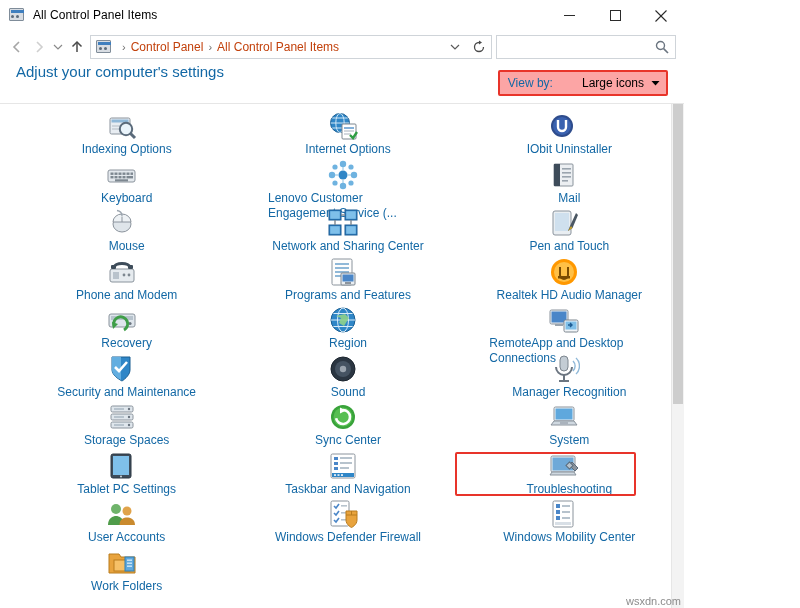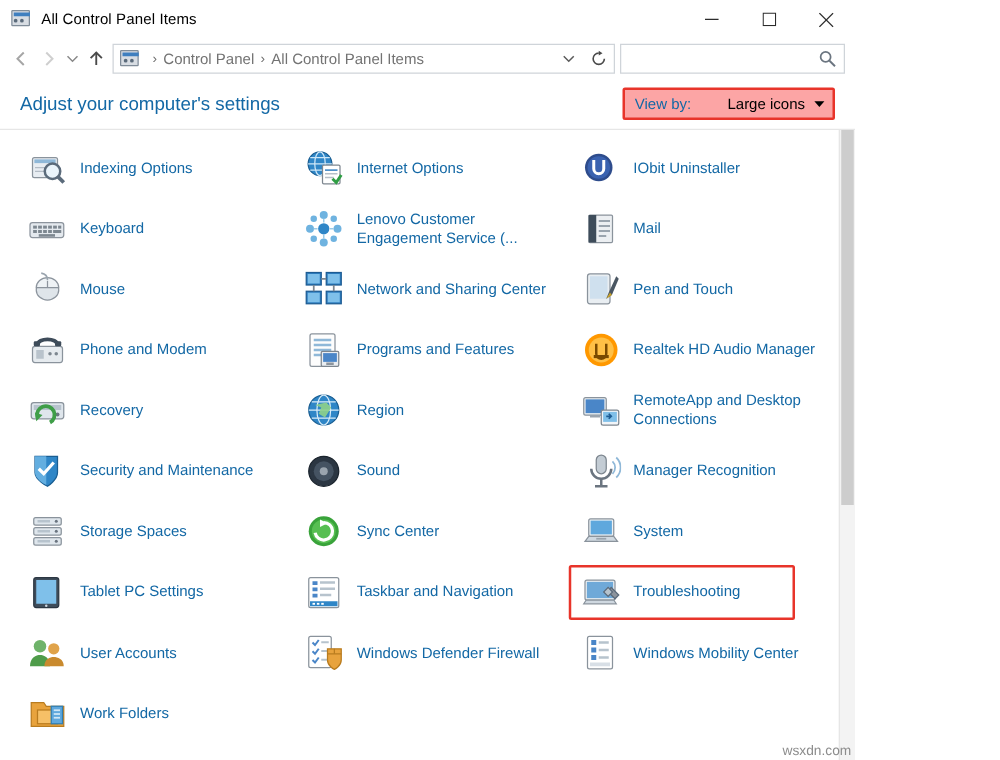--- a/index.html
+++ b/index.html
@@ -63,37 +63,37 @@
     min-width:0;
   }
   .addr-icon { width:18px; height:16px; position:relative; flex:none; margin-right:4px; }
   .addr-icon .ap {
     position:absolute; left:1px; top:1px; width:15px; height:13px;
     background:#d8dde3; border:1px solid #7f8c99; border-radius:1px;
   }
   .addr-icon .ap:after { content:""; position:absolute; left:1px; top:1px; width:13px; height:3px; background:#3f7fbf; }
   .addr-icon .ad { position:absolute; width:3px; height:3px; background:#5b6b7b; border-radius:50%; left:4px; top:8px; }
   .addr-icon .ad.d2 { left:9px; }
-  .crumb { font-size:12px; color:#737373; white-space:nowrap; }
+  .crumb { font-size:12px; color:#c2410c; white-space:nowrap; }
   .crumb-sep {
     color:#6d6d6d; font-size:11px; margin:0 5px; user-select:none;
   }
   .addr-spacer { flex:1; }
   .addr-caret, .addr-refresh {
     width:24px; height:22px; display:flex; align-items:center; justify-content:center;
   }
   .searchbox {
     width:180px; height:24px; border:1px solid #cfd4d9; background:#fff;
     display:flex; align-items:center; justify-content:flex-end; padding-right:6px;
   }
 
   
   .headerband {
     height:40px; min-height:40px; position:relative;
-    display:flex; align-items:center; padding-left:16px;
+    display:flex; align-items:flex-start; padding-left:16px;
     background:#fff;
   }
   .adjust-title { color:#1368a5; font-size:15px; }
   .viewby {
     position:absolute; right:16px; top:7px;
     height:26px; display:flex; align-items:center;
     border:2px solid #e8342a; border-radius:2px;
     padding:0 6px 0 8px; background:#fca5a5;
   }
   .viewby .lbl { color:#1368a5; font-size:12px; }
@@ -108,20 +108,21 @@
   .grid {
     display:grid;
     grid-template-columns:1fr 1fr 1fr;
     padding:6px 10px 0 10px;
   }
   .item {
     height:48.5px;
     display:flex; align-items:center;
     padding-left:12px;
     position:relative;
+    flex-direction:column;
   }
   .item .ico {
     width:32px; height:32px; flex:none; margin-right:10px; position:relative;
   }
   .item .lbl {
     color:#1368a5; font-size:12px; line-height:15px;
     max-width:160px;
   }
   .item.highlight:after {
     content:""; position:absolute; left:2px; top:1px; right:-2px; bottom:1px;

